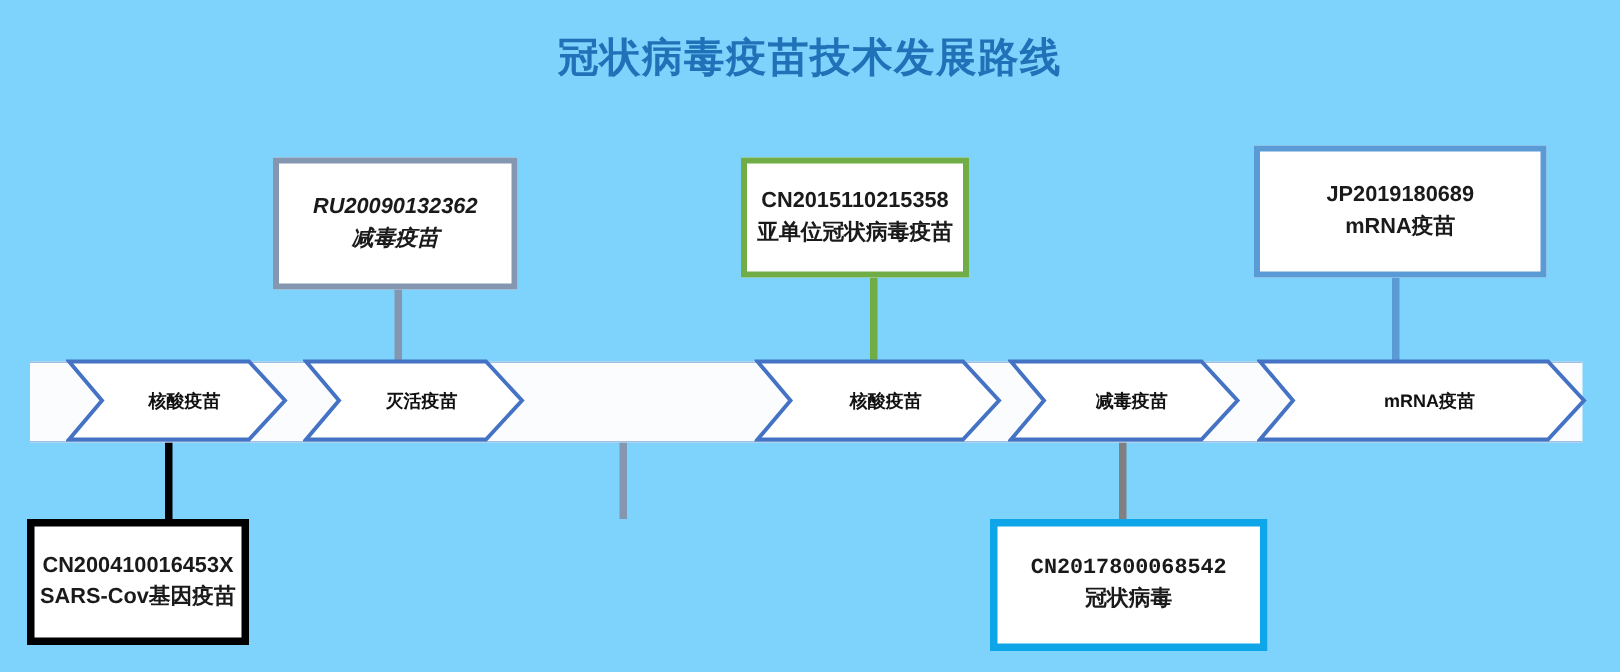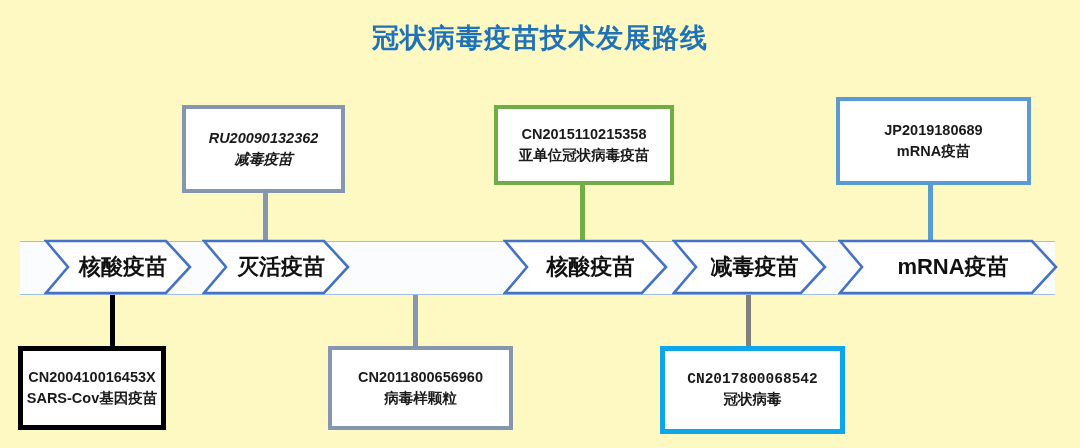--- a/index.html
+++ b/index.html
@@ -7,21 +7,21 @@
     padding: 0;
     background: #ffffff;
   }
   body {
     font-family: "Liberation Sans", "DejaVu Sans", sans-serif;
   }
   #canvas {
     position: relative;
     width: 1080px;
     height: 448px;
-    background: #fef9c3;
+    background: #7dd3fc;
     overflow: hidden;
   }
 
   
   #title {
     position: absolute;
     left: 0;
     top: 20px;
     width: 1080px;
     text-align: center;
@@ -77,21 +77,21 @@
   .chev svg { display: block; }
   .chev .lbl {
     position: absolute;
     left: 0;
     top: 0;
     width: 100%;
     height: 100%;
     display: flex;
     align-items: center;
     justify-content: center;
-    font-size: 22px;
+    font-size: 12px;
     font-weight: bold;
     color: #111111;
     white-space: nowrap;
     padding-left: 10px;
     box-sizing: border-box;
   }
 </style>
 </head>
 <body>
 
@@ -105,39 +105,35 @@
 
   <div class="stem" style="left:110px; top:290px; width:5px; height:56px; background:#000000;"></div>
   <div class="stem" style="left:413px; top:290px; width:5px; height:56px; background:#8496b0;"></div>
   <div class="stem" style="left:746px; top:290px; width:5px; height:56px; background:#808080;"></div>
 
   <div class="pbox" style="left:182px; top:105px; width:163px; height:88px; border:4px solid #8496b0;font-style:italic;">
     <span class="ln">RU20090132362</span>
     <span class="ln">减毒疫苗</span>
   </div>
 
-  <div class="pbox" style="left:494px; top:105px; width:180px; height:80px; border:4px solid #70ad47;">
+  <div class="pbox" style="left:494px; top:105px; width:152px; height:80px; border:4px solid #70ad47;">
     <span class="ln">CN2015110215358</span>
     <span class="ln">亚单位冠状病毒疫苗</span>
   </div>
 
   <div class="pbox" style="left:836px; top:97px; width:195px; height:88px; border:4px solid #5b9bd5;text-align:right;">
     <span class="ln">JP2019180689</span>
     <span class="ln">mRNA疫苗</span>
   </div>
 
   <div class="pbox" style="left:18px; top:346px; width:148px; height:84px; border:5px solid #000000;">
     <span class="ln">CN200410016453X</span>
     <span class="ln">SARS-Cov基因疫苗</span>
   </div>
 
-  <div class="pbox" style="left:328px; top:346px; width:185px; height:84px; border:4px solid #8496b0;">
-    <span class="ln">CN2011800656960</span>
-    <span class="ln">病毒样颗粒</span>
-  </div>
 
   <div class="pbox" style="left:660px; top:346px; width:185px; height:88px; border:5px solid #0ea5e9;font-family:Liberation Mono, monospace;">
     <span class="ln">CN2017800068542</span>
     <span class="ln">冠状病毒</span>
   </div>
 
   <div id="band"></div>
 
   <div class="chev" style="left:44px; width:148px;">
     <svg width="148" height="58" viewBox="0 0 148 58">

